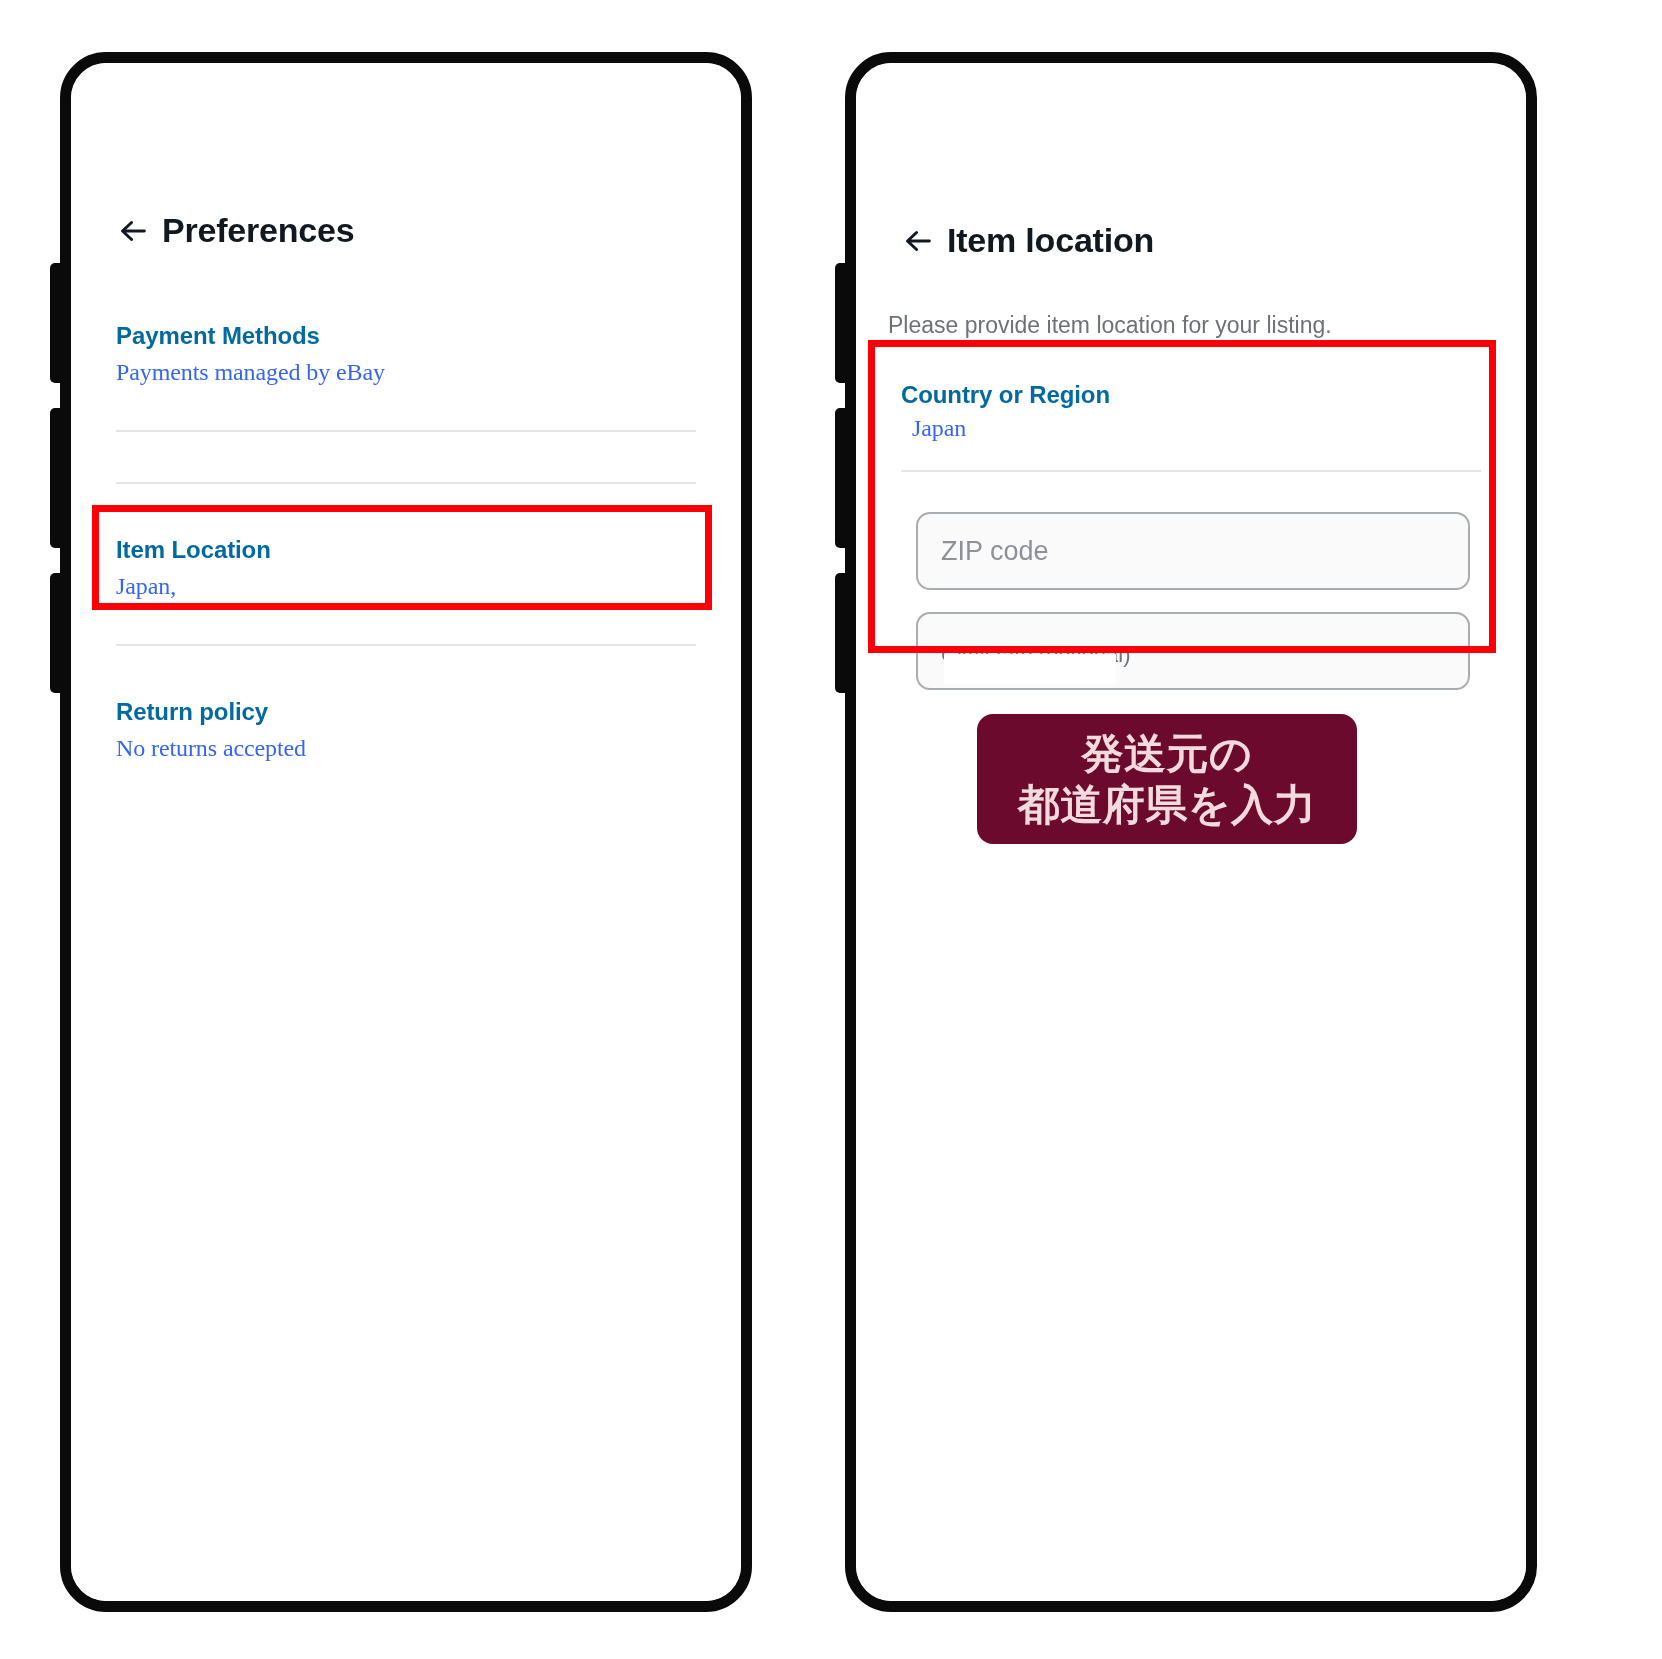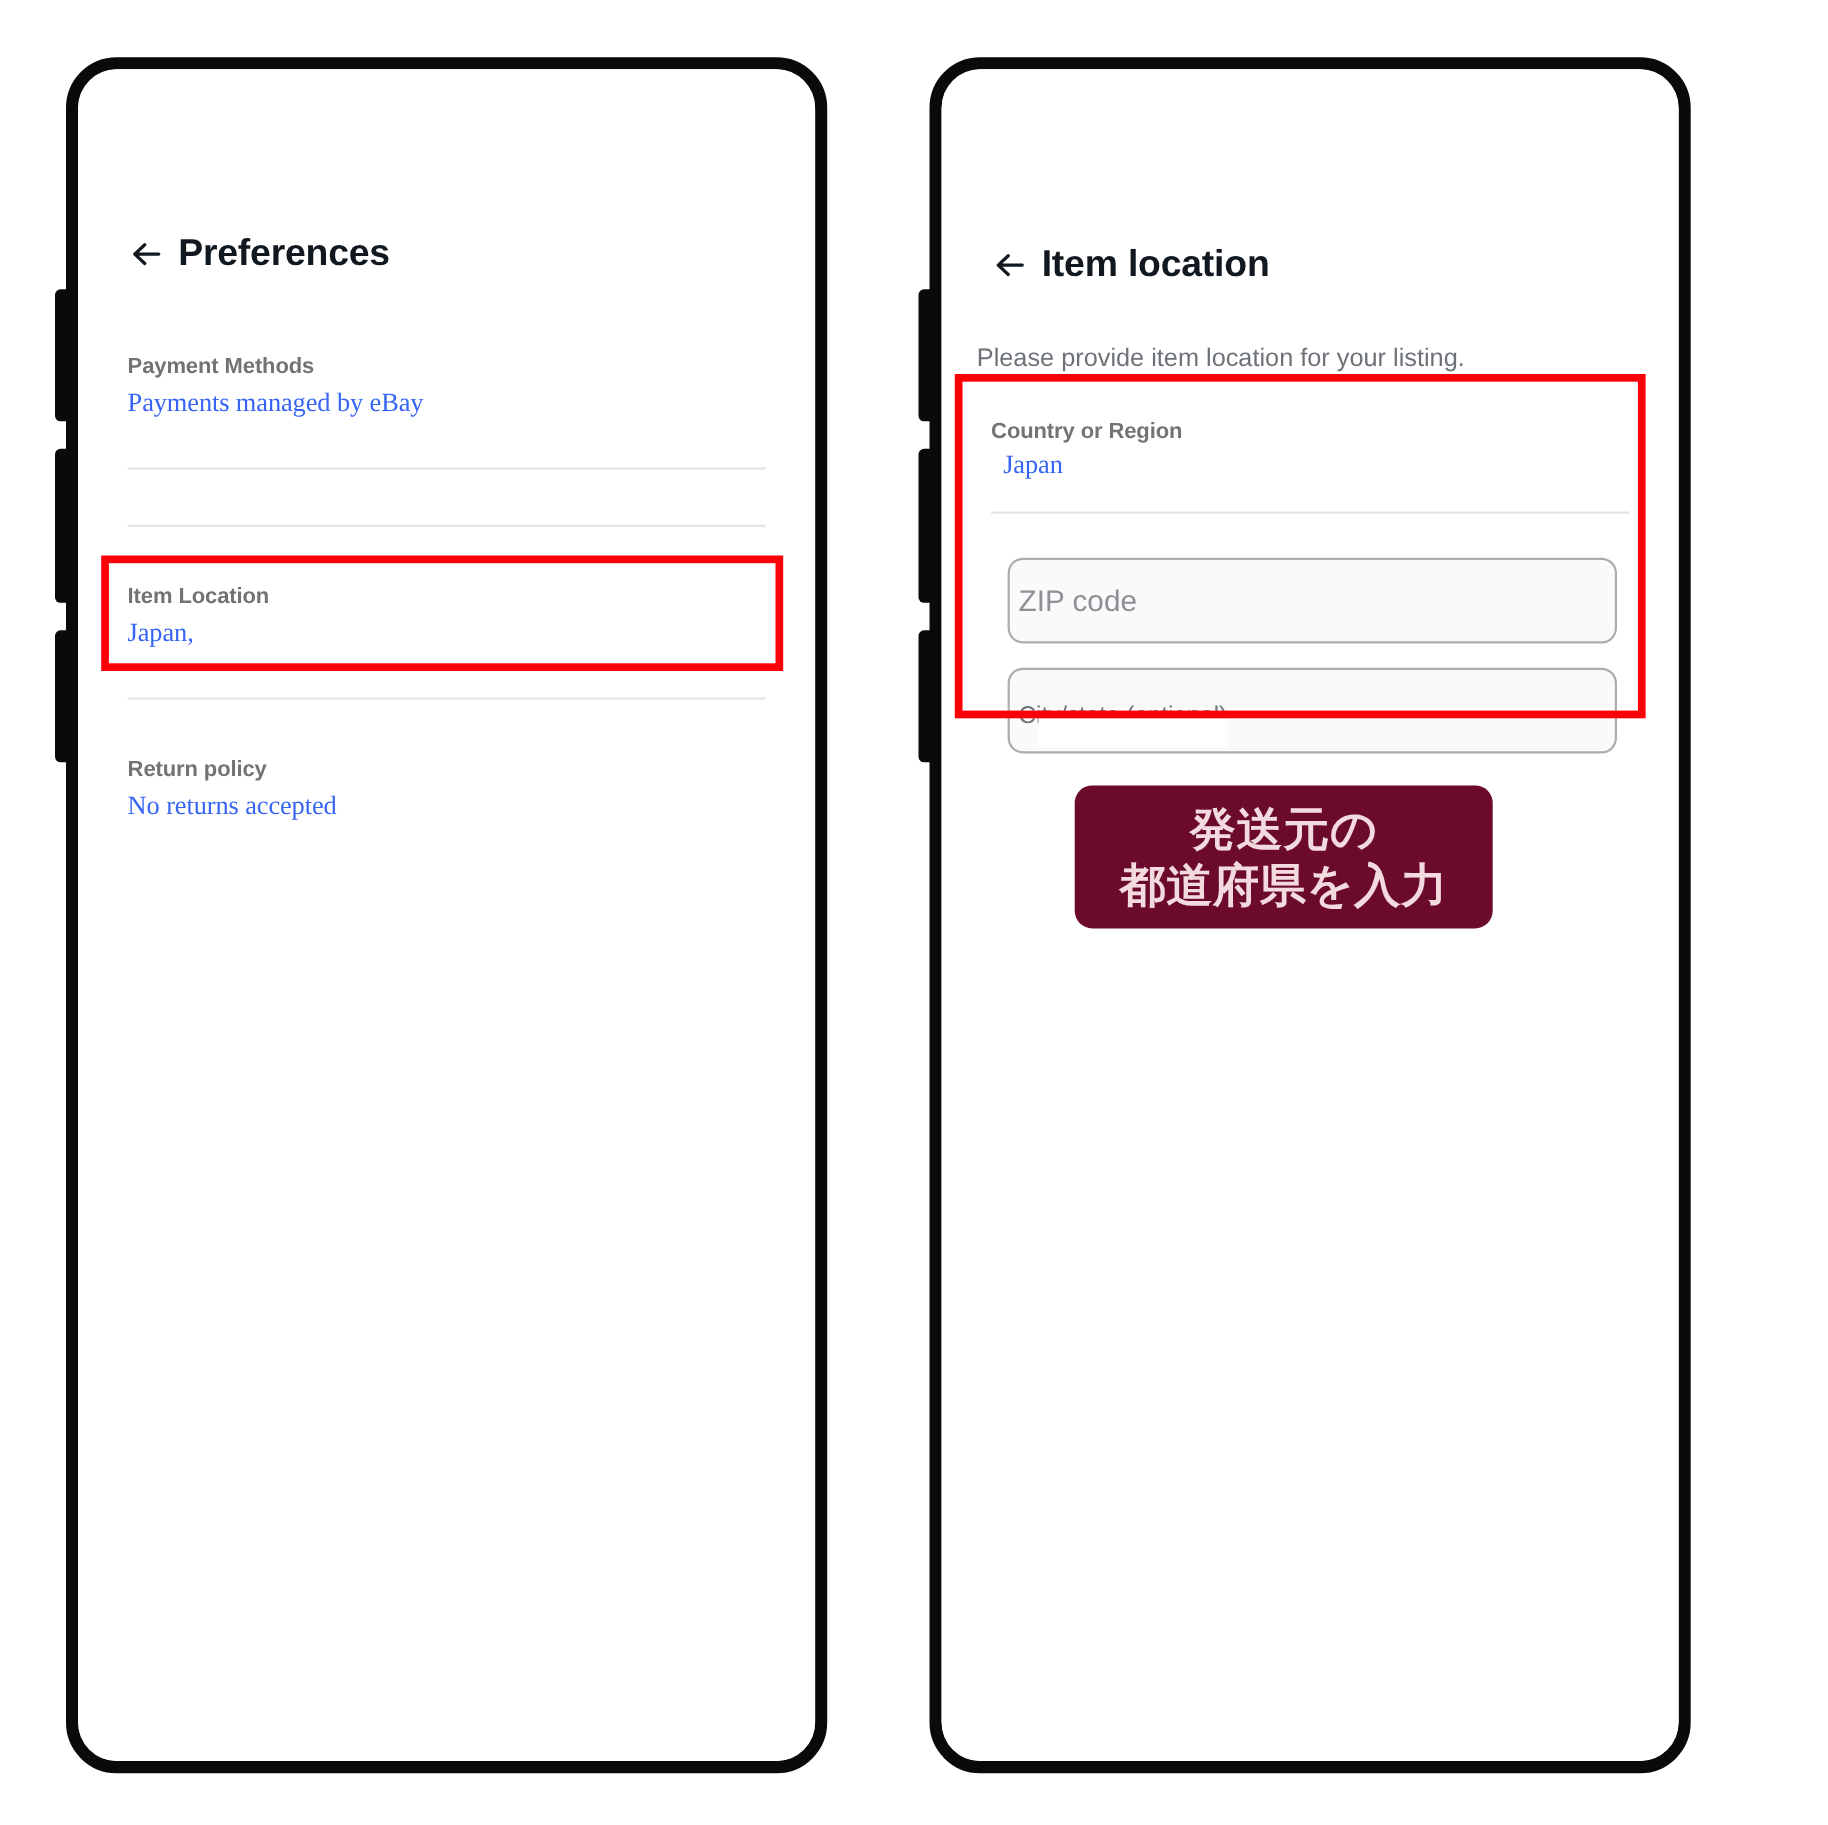--- a/index.html
+++ b/index.html
@@ -72,23 +72,23 @@
   .subtitle {
     font-size: 23px;
     color: #6d7278;
     padding: 0 32px;
   }
 
   .row {
     padding: 0 45px;
   }
   .row-label {
-    font-size: 20px;
+    font-size: 24px;
     font-weight: bold;
-    color: #737373;
+    color: #0369a1;
     letter-spacing: -0.1px;
   }
   .row-value {
     font-size: 24px;
     color: #3665f3;
     margin-top: 9px;
     letter-spacing: -0.1px;
     font-family: Liberation Serif, serif;
   }
   .row-value.gap-sm { margin-top: 6px; }
@@ -130,21 +130,21 @@
   }
 
   
   .field {
     height: 78px;
     border: 2px solid #a9adb2;
     border-radius: 14px;
     background: #fafafa;
     display: flex;
     align-items: center;
-    padding: 0 8px;
+    padding: 0 23px;
     position: relative;
   }
   .field-placeholder {
     font-size: 27px;
     color: #8d9197;
   }
   .field.stacked {
     flex-direction: column;
     align-items: flex-start;
     justify-content: center;

